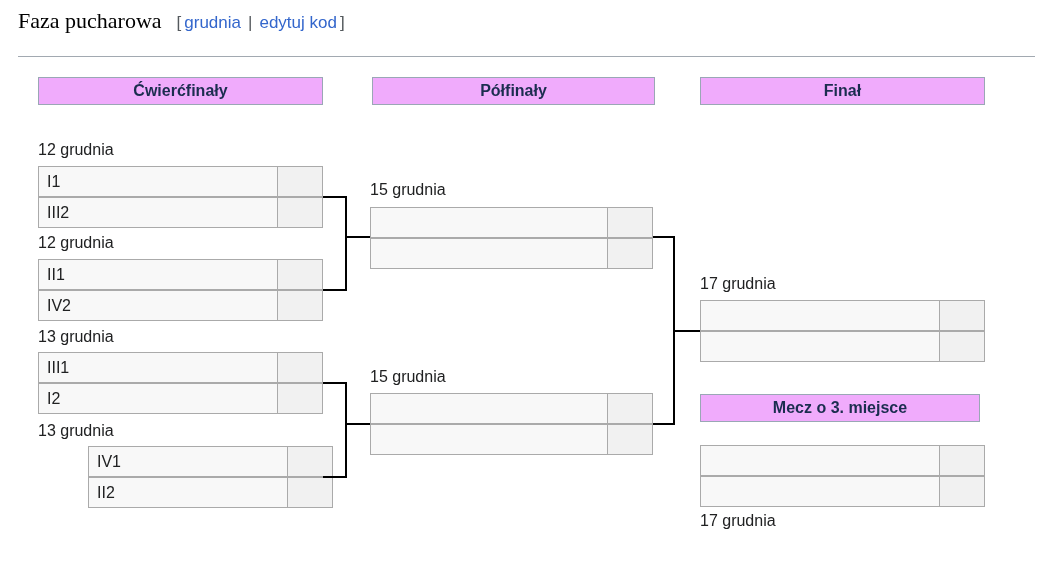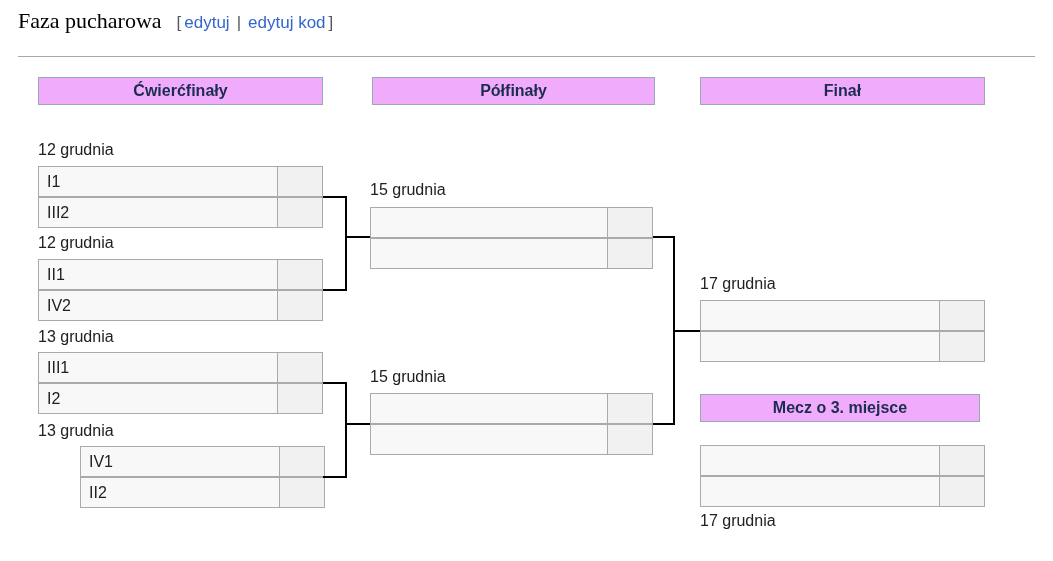--- a/index.html
+++ b/index.html
@@ -33,21 +33,21 @@
   .d-sf1 { left:370px; top:181px; }
   .d-sf2 { left:370px; top:368px; }
   .d-f   { left:700px; top:275px; }
   .d-3p  { left:700px; top:512px; }
 
   
   .match { position:absolute; }
   .m-qf1 { left:38px;  top:166px; width:285px; }
   .m-qf2 { left:38px;  top:259px; width:285px; }
   .m-qf3 { left:38px;  top:352px; width:285px; }
-  .m-qf4 { left:40px;  top:446px; width:285px;padding-left:40px; }
+  .m-qf4 { left:48px;  top:446px; width:285px;padding-left:40px; }
   .m-sf1 { left:370px; top:207px; width:283px; }
   .m-sf2 { left:370px; top:393px; width:283px; }
   .m-f   { left:700px; top:300px; width:285px; }
   .m-3p  { left:700px; top:445px; width:285px; }
 
   .row { display:flex; height:31px; background:#f8f8f8; border:1px solid #aaa; }
   .row + .row { margin-top:0;gap:42px; }           
   .team  { flex:1; font-size:16px; line-height:29px; padding-left:8px; color:#202122;
            overflow:hidden; white-space:nowrap; }
   .score { width:45px; border-left:1px solid #aaa; background:#f1f1f1; font-size:16px;
@@ -68,21 +68,21 @@
   .v3  { left:673px; top:236px; width:2px;  height:189px; }
   .mh3 { left:675px; top:330px; width:25px; height:2px; }
 </style>
 </head>
 <body>
 
 <div class="stage">
 
   <div class="title-row">
     <span class="page-title">Faza pucharowa</span>
-    <span class="editsection"><span class="br">[</span><a class="elink">edytuj</a><span class="sep">|</span><a class="elink">edytuj kod</a><span class="br">]</span></span>
+    <span class="editsection"><span class="br">[</span><a class="elink">grudnia</a><span class="sep">|</span><a class="elink">edytuj kod</a><span class="br">]</span></span>
   </div>
   <div class="hr"></div>
 
   <div class="round-header h-qf">Ćwierćfinały</div>
   <div class="round-header h-sf">Półfinały</div>
   <div class="round-header h-f">Finał</div>
   <div class="round-header h-3p">Mecz o 3. miejsce</div>
 
   <div class="date d-qf1">12 grudnia</div>
   <div class="date d-qf2">12 grudnia</div>

